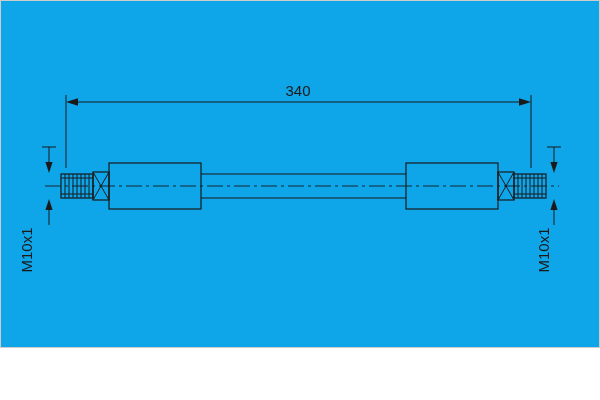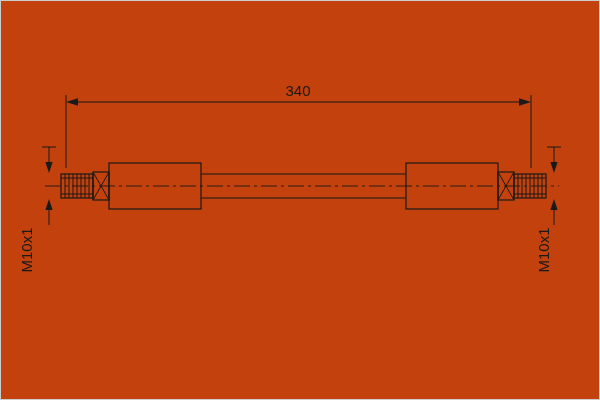--- a/index.html
+++ b/index.html
@@ -3,23 +3,23 @@
 <meta charset="utf-8">
 <style>
   html, body {
     margin: 0;
     padding: 0;
     background: #ffffff;
   }
   .canvas {
     position: relative;
     width: 600px;
-    height: 400px;
+    height: 348px;
     box-sizing: border-box;
-    background: #c2410c;
+    background: #0ea5e9;
     border: 1px solid #cccccc;
     overflow: hidden;
   }
   svg {
     display: block;
   }
   .dim-text {
     font-family: "Liberation Sans", sans-serif;
     font-size: 15px;
     fill: #1a1a1a;

